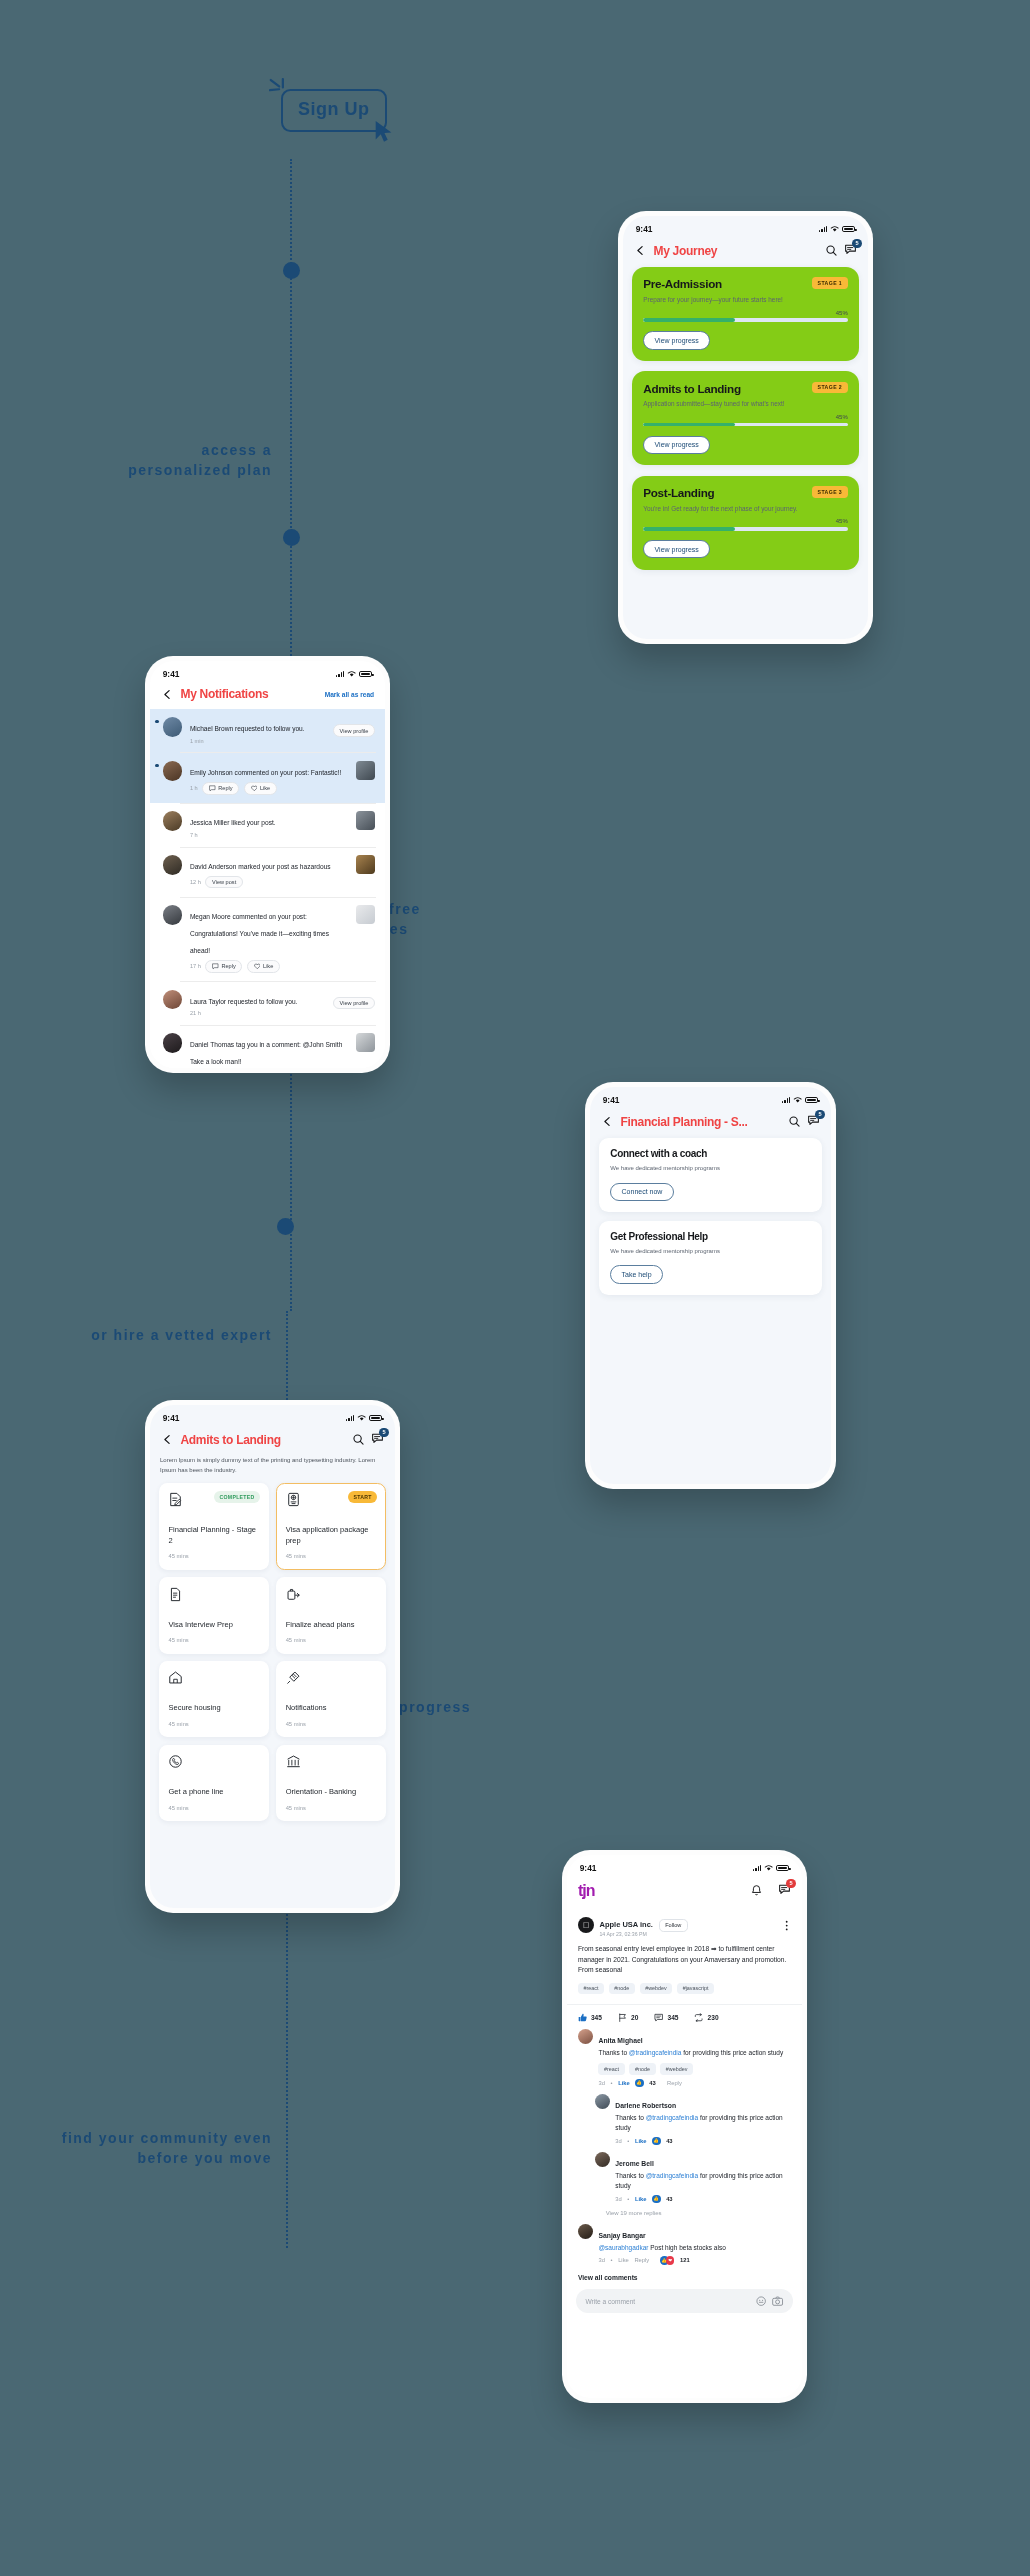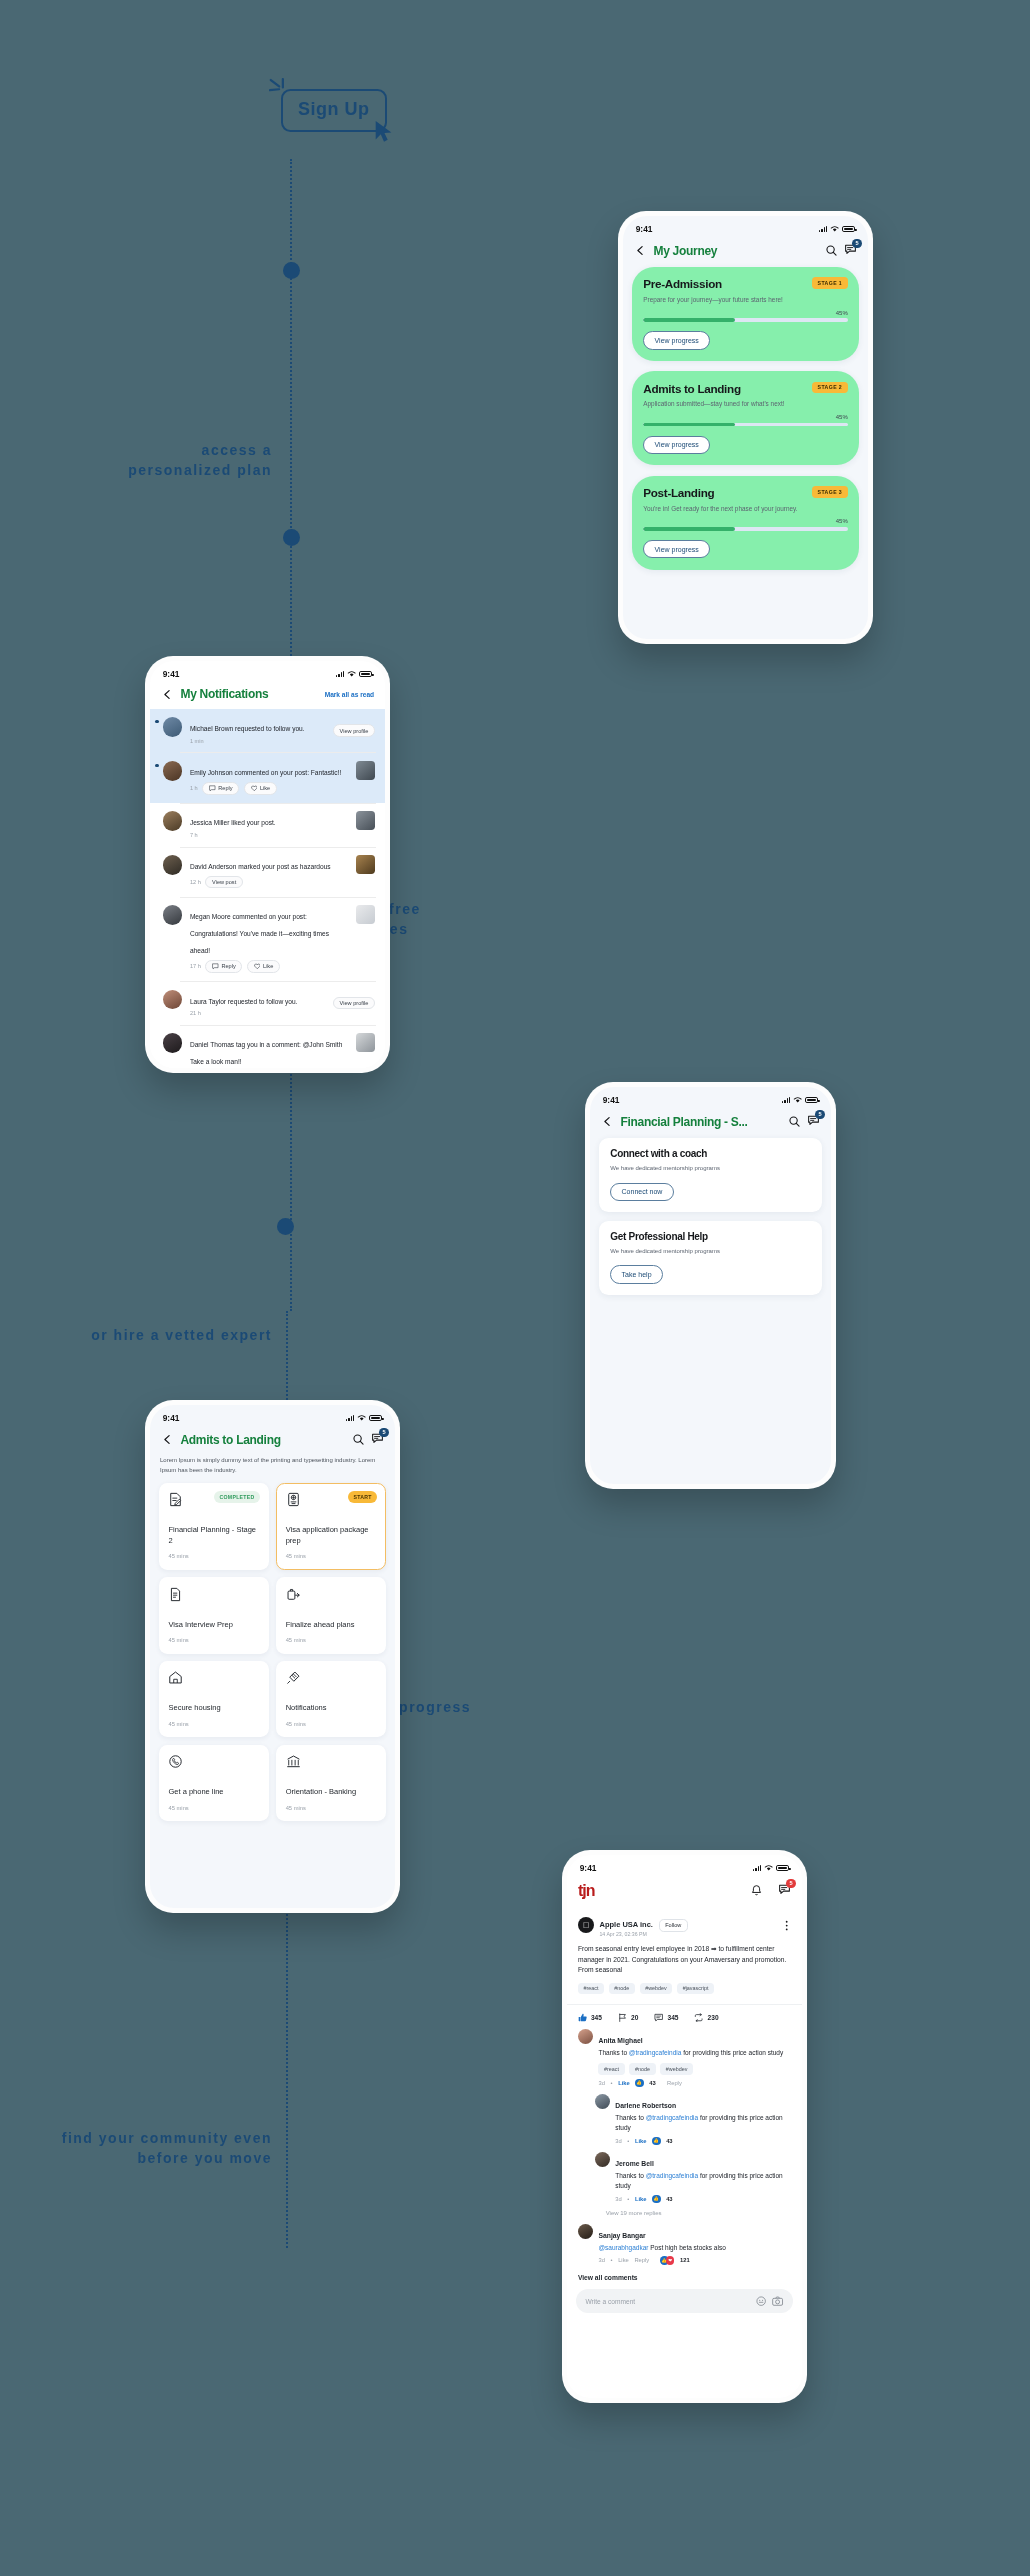--- a/index.html
+++ b/index.html
@@ -55,33 +55,33 @@
   .sig{ display:inline-flex; align-items:flex-end; gap:0.9px; height:6.6px;}
   .sig i{ display:block; width:1.4px; background:#111; border-radius:0.5px;}
   .sig i:nth-child(1){height:2.3px}.sig i:nth-child(2){height:3.7px}
   .sig i:nth-child(3){height:5.2px}.sig i:nth-child(4){height:6.6px}
   .batt{ width:13px; height:6.6px; border:0.9px solid #111; border-radius:1.9px; position:relative;}
   .batt::before{content:"";position:absolute;inset:0.9px;background:#111;border-radius:0.9px;}
   .batt::after{content:"";position:absolute;right:-2.3px;top:1.9px;width:1.4px;height:2.8px;background:#111;border-radius:0 0.9px 0.9px 0;}
 
   
   .appbar{ display:flex; align-items:center; gap:6.6px; padding:5.6px 11.2px 7.5px; }
-  .appbar .title{ font-size:12px; font-weight:bold; color:#15803d; letter-spacing:-0.3px; flex:1; white-space:nowrap; overflow:hidden;}
+  .appbar .title{ font-size:12px; font-weight:bold; color:#ef4444; letter-spacing:-0.3px; flex:1; white-space:nowrap; overflow:hidden;}
   .ic{ width:13px;height:13px; flex:none; }
   .badge-wrap{position:relative; display:inline-block;}
   .badge{
     position:absolute; top:-3.7px; right:-4.7px; background:#1b4a75; color:#fff;
     font-size:5.6px; font-weight:bold; border-radius:50%; width:9.4px; height:9.4px;
     display:flex;align-items:center;justify-content:center; line-height:1;
   }
   .badge.red{ background:#e23b3b; }
 
   
   .jcard{
-    background:#86efac; border-radius:22px; margin:0 9.4px 10.3px; padding:10.3px 11.2px 11.2px;
+    background:#84cc16; border-radius:13px; margin:0 9.4px 10.3px; padding:10.3px 11.2px 11.2px;
     box-shadow:0 1.9px 6.6px rgba(30,50,80,.07);
   }
   .jhead{ display:flex; align-items:flex-start; justify-content:space-between; gap:5.6px;}
   .jtitle{ font-size:11.7px; font-weight:bold; color:#16181b; letter-spacing:-0.3px;}
   .stagetag{
     background:#f8b938; color:#3a2a00; font-size:5.2px; font-weight:bold;
     padding:2.8px 5.6px; border-radius:3.7px; letter-spacing:0.4px; white-space:nowrap;
   }
   .jsub{ font-size:6.4px; color:#5c6470; line-height:1.55; margin-top:4.7px; max-width:90%; }
   .pct{ font-size:6px; color:#3f4650; text-align:right; margin-top:4.7px;}
@@ -127,21 +127,21 @@
   .task.active{ border-color:#f3bd62; }
   .tflag{ position:absolute; top:7.5px; right:7.5px; font-size:5.2px; font-weight:bold; padding:2.8px 5.6px; border-radius:8.4px; letter-spacing:0.3px;}
   .tflag.done{ background:#e6f3ea; color:#2f9b5d;}
   .tflag.start{ background:#f8b938; color:#4a3500; border-radius:9.4px;}
   .ticon{ width:15px;height:15px; margin-bottom:15px; }
   .tname{ font-size:7.5px; color:#1d2228; line-height:1.45;}
   .tmins{ font-size:5.8px; color:#9aa1aa; margin-top:6.6px;}
 
   
   .feedbar{ display:flex; align-items:center; padding:6.6px 11.2px 5.6px; gap:7.5px;}
-  .logo{ font-size:16px; font-weight:bold; color:#b91c1c; letter-spacing:-0.9px; line-height:1;}
+  .logo{ font-size:16px; font-weight:bold; color:#a21caf; letter-spacing:-0.9px; line-height:1;}
   .post{ background:#fff; margin:0 0 0; padding:8.4px 11.2px 9.4px;}
   .prow{ display:flex; align-items:center; gap:5.6px;}
   .pav{ width:16px;height:16px;border-radius:50%; background:#18191b; flex:none; display:flex;align-items:center;justify-content:center;color:#fff;font-size:8.4px;}
   .pname{ font-size:7.5px; color:#1d2228; font-weight:600;margin-top:9px;}
   .ptime{ font-size:5.2px; color:#9aa1aa; margin-top:0.9px;}
   .follow{ border:0.9px solid #dfe3e8; border-radius:4.7px; font-size:5.6px; color:#2b3037; padding:2.3px 5.6px; background:#fff;}
   .ptext{ font-size:6.7px; color:#20242b; line-height:1.6; margin-top:6.6px;}
   .tags{ display:flex; gap:4.7px; margin-top:6.6px; flex-wrap:wrap;}
   .tag{ background:#eef2f7; color:#4a525c; font-size:5.4px; padding:2.8px 5.6px; border-radius:3.7px;}
   .stats{ display:flex; align-items:center; gap:16px; padding:8.4px 11.2px 6.6px; border-top:0.9px solid #eef0f2; font-size:6.6px; color:#20242b; font-weight:600;}

